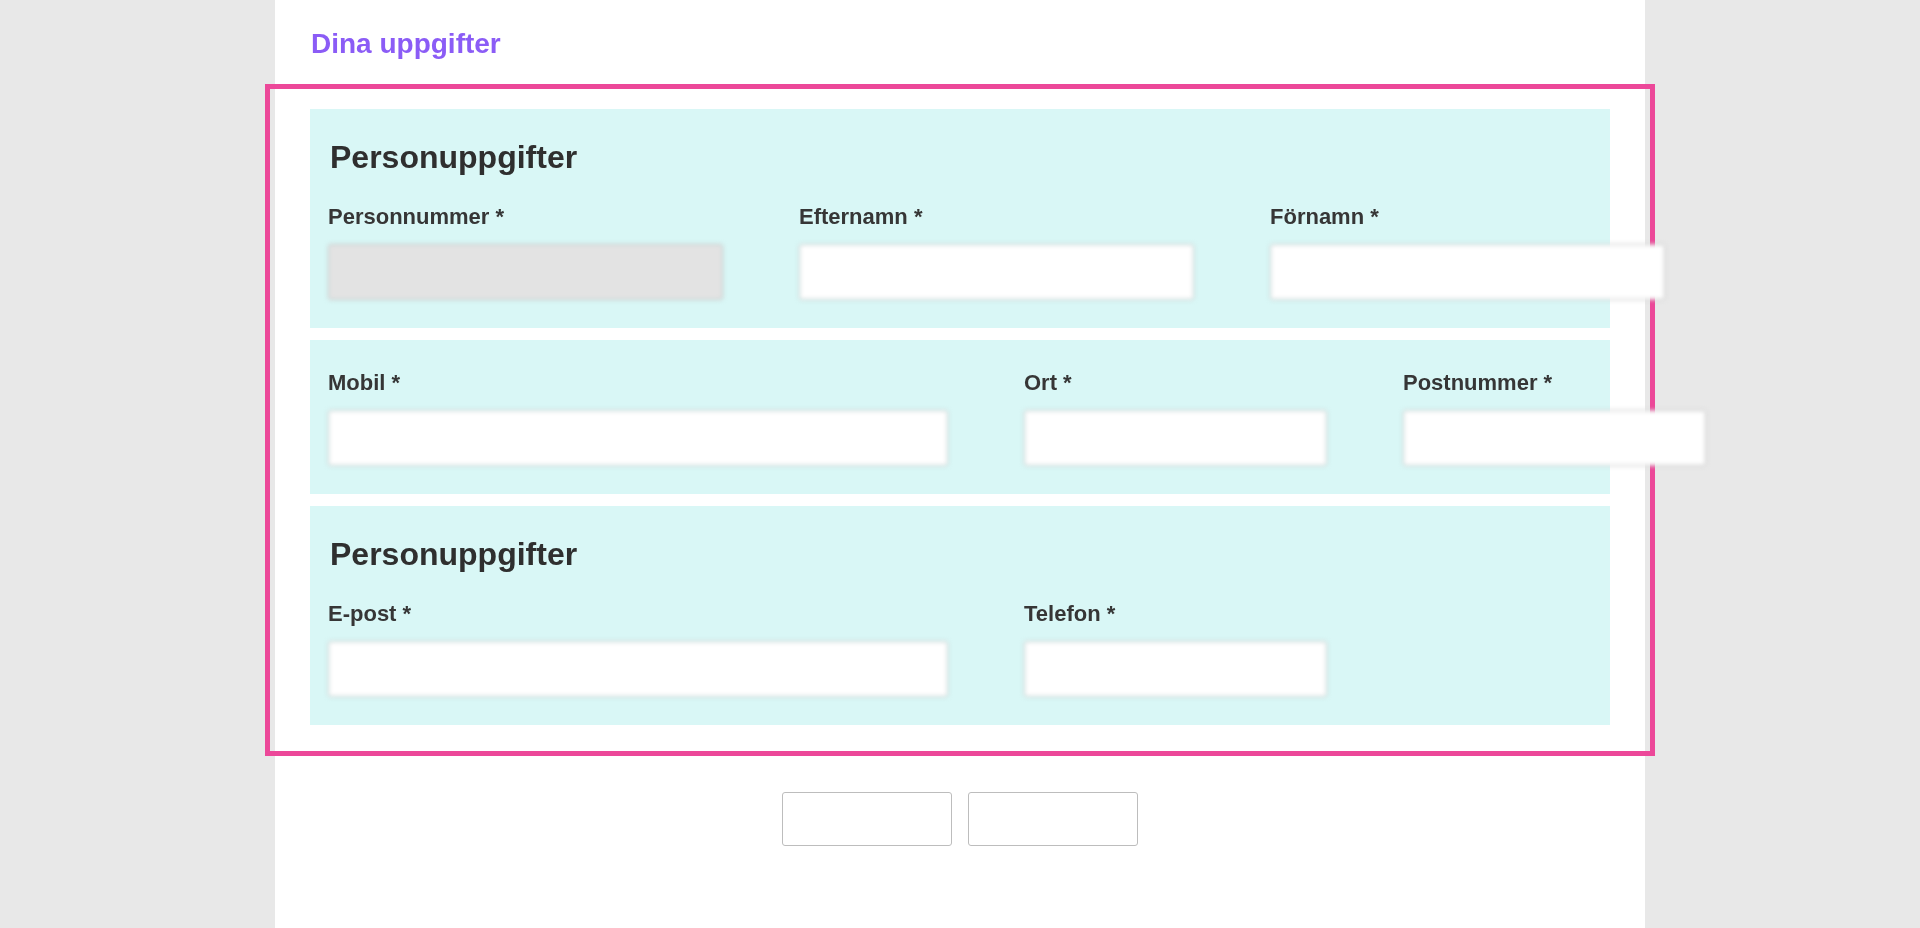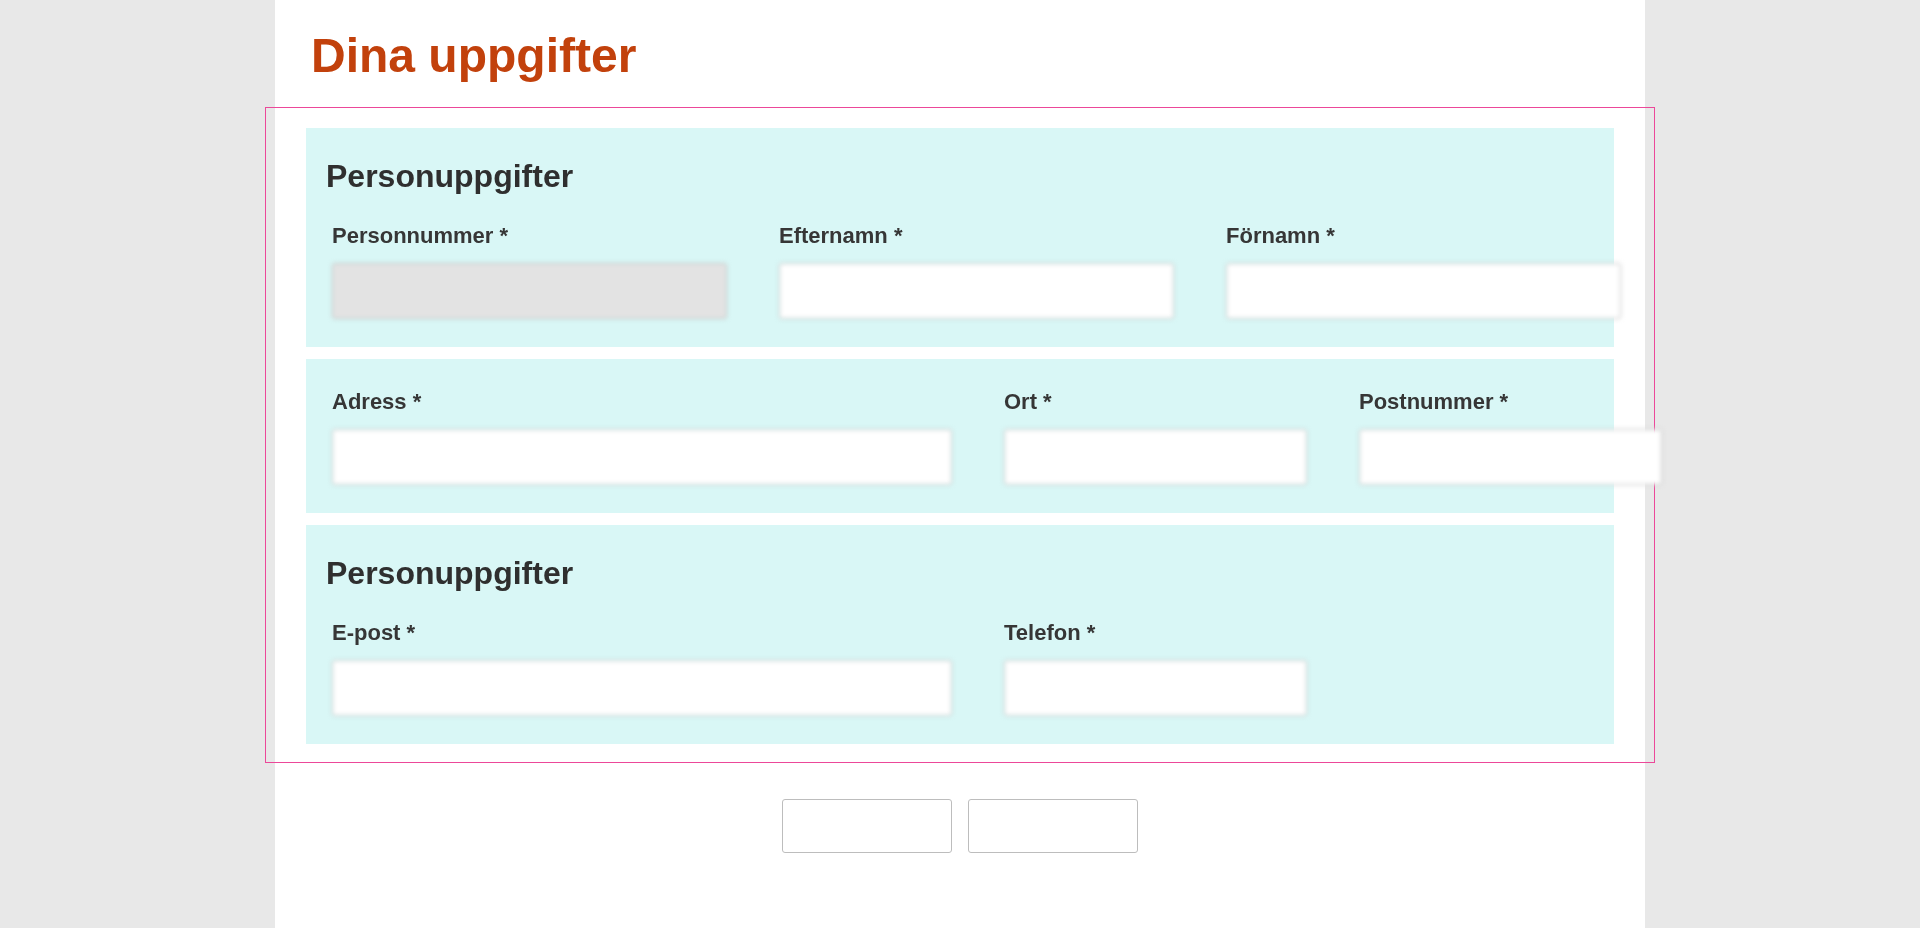--- a/index.html
+++ b/index.html
@@ -16,50 +16,49 @@
     }
     .page-wrap {
       background: #fff;
       margin: 0 auto;
       width: 1370px;
       min-height: 928px;
       padding: 0 30px 40px 30px;
       position: relative;
     }
     .page-title {
-      font-size: 48px;
+      font-size: 28px;
       font-weight: 700;
-      color: #c2410c;
+      color: #8b5cf6;
       padding: 28px 0 24px 6px;
     }
     .highlight-box {
-      border: 1px solid #ec4899;
-      padding: 20px 0 6px 0;
+      border: 5px solid #ec4899;
+      padding: 20px 0 14px 0;
       margin-left: -40px;
       margin-right: -40px;
     }
     .inner-offset {
       padding: 0 40px;
     }
     .section {
       background: #d9f7f6;
       padding: 30px 18px 28px 18px;
       margin-bottom: 12px;
     }
     .section-title {
       font-size: 32px;
       font-weight: 600;
       color: #2f2f2f;
       margin-bottom: 28px;
       padding-left: 2px;
     }
     .row {
       display: flex;
-      gap: 52px;
-      margin-left: 8px;
+      gap: 76px;
     }
     .field {
       display: flex;
       flex-direction: column;
     }
     .field label {
       font-size: 22px;
       font-weight: 700;
       color: #363636;
       margin-bottom: 14px;
@@ -124,21 +123,21 @@
           <div class="field w-fornamn">
             <label>Förnamn *</label>
             <input type="text" value="" style="">
           </div>
         </div>
       </div>
 
       <div class="section">
         <div class="row">
           <div class="field w-adress">
-            <label>Adress *</label>
+            <label>Mobil *</label>
             <input type="text" value="" style="">
           </div>
           <div class="field w-ort">
             <label>Ort *</label>
             <input type="text" value="" style="">
           </div>
           <div class="field w-postnummer">
             <label>Postnummer *</label>
             <input type="text" value="" style="">
           </div>

